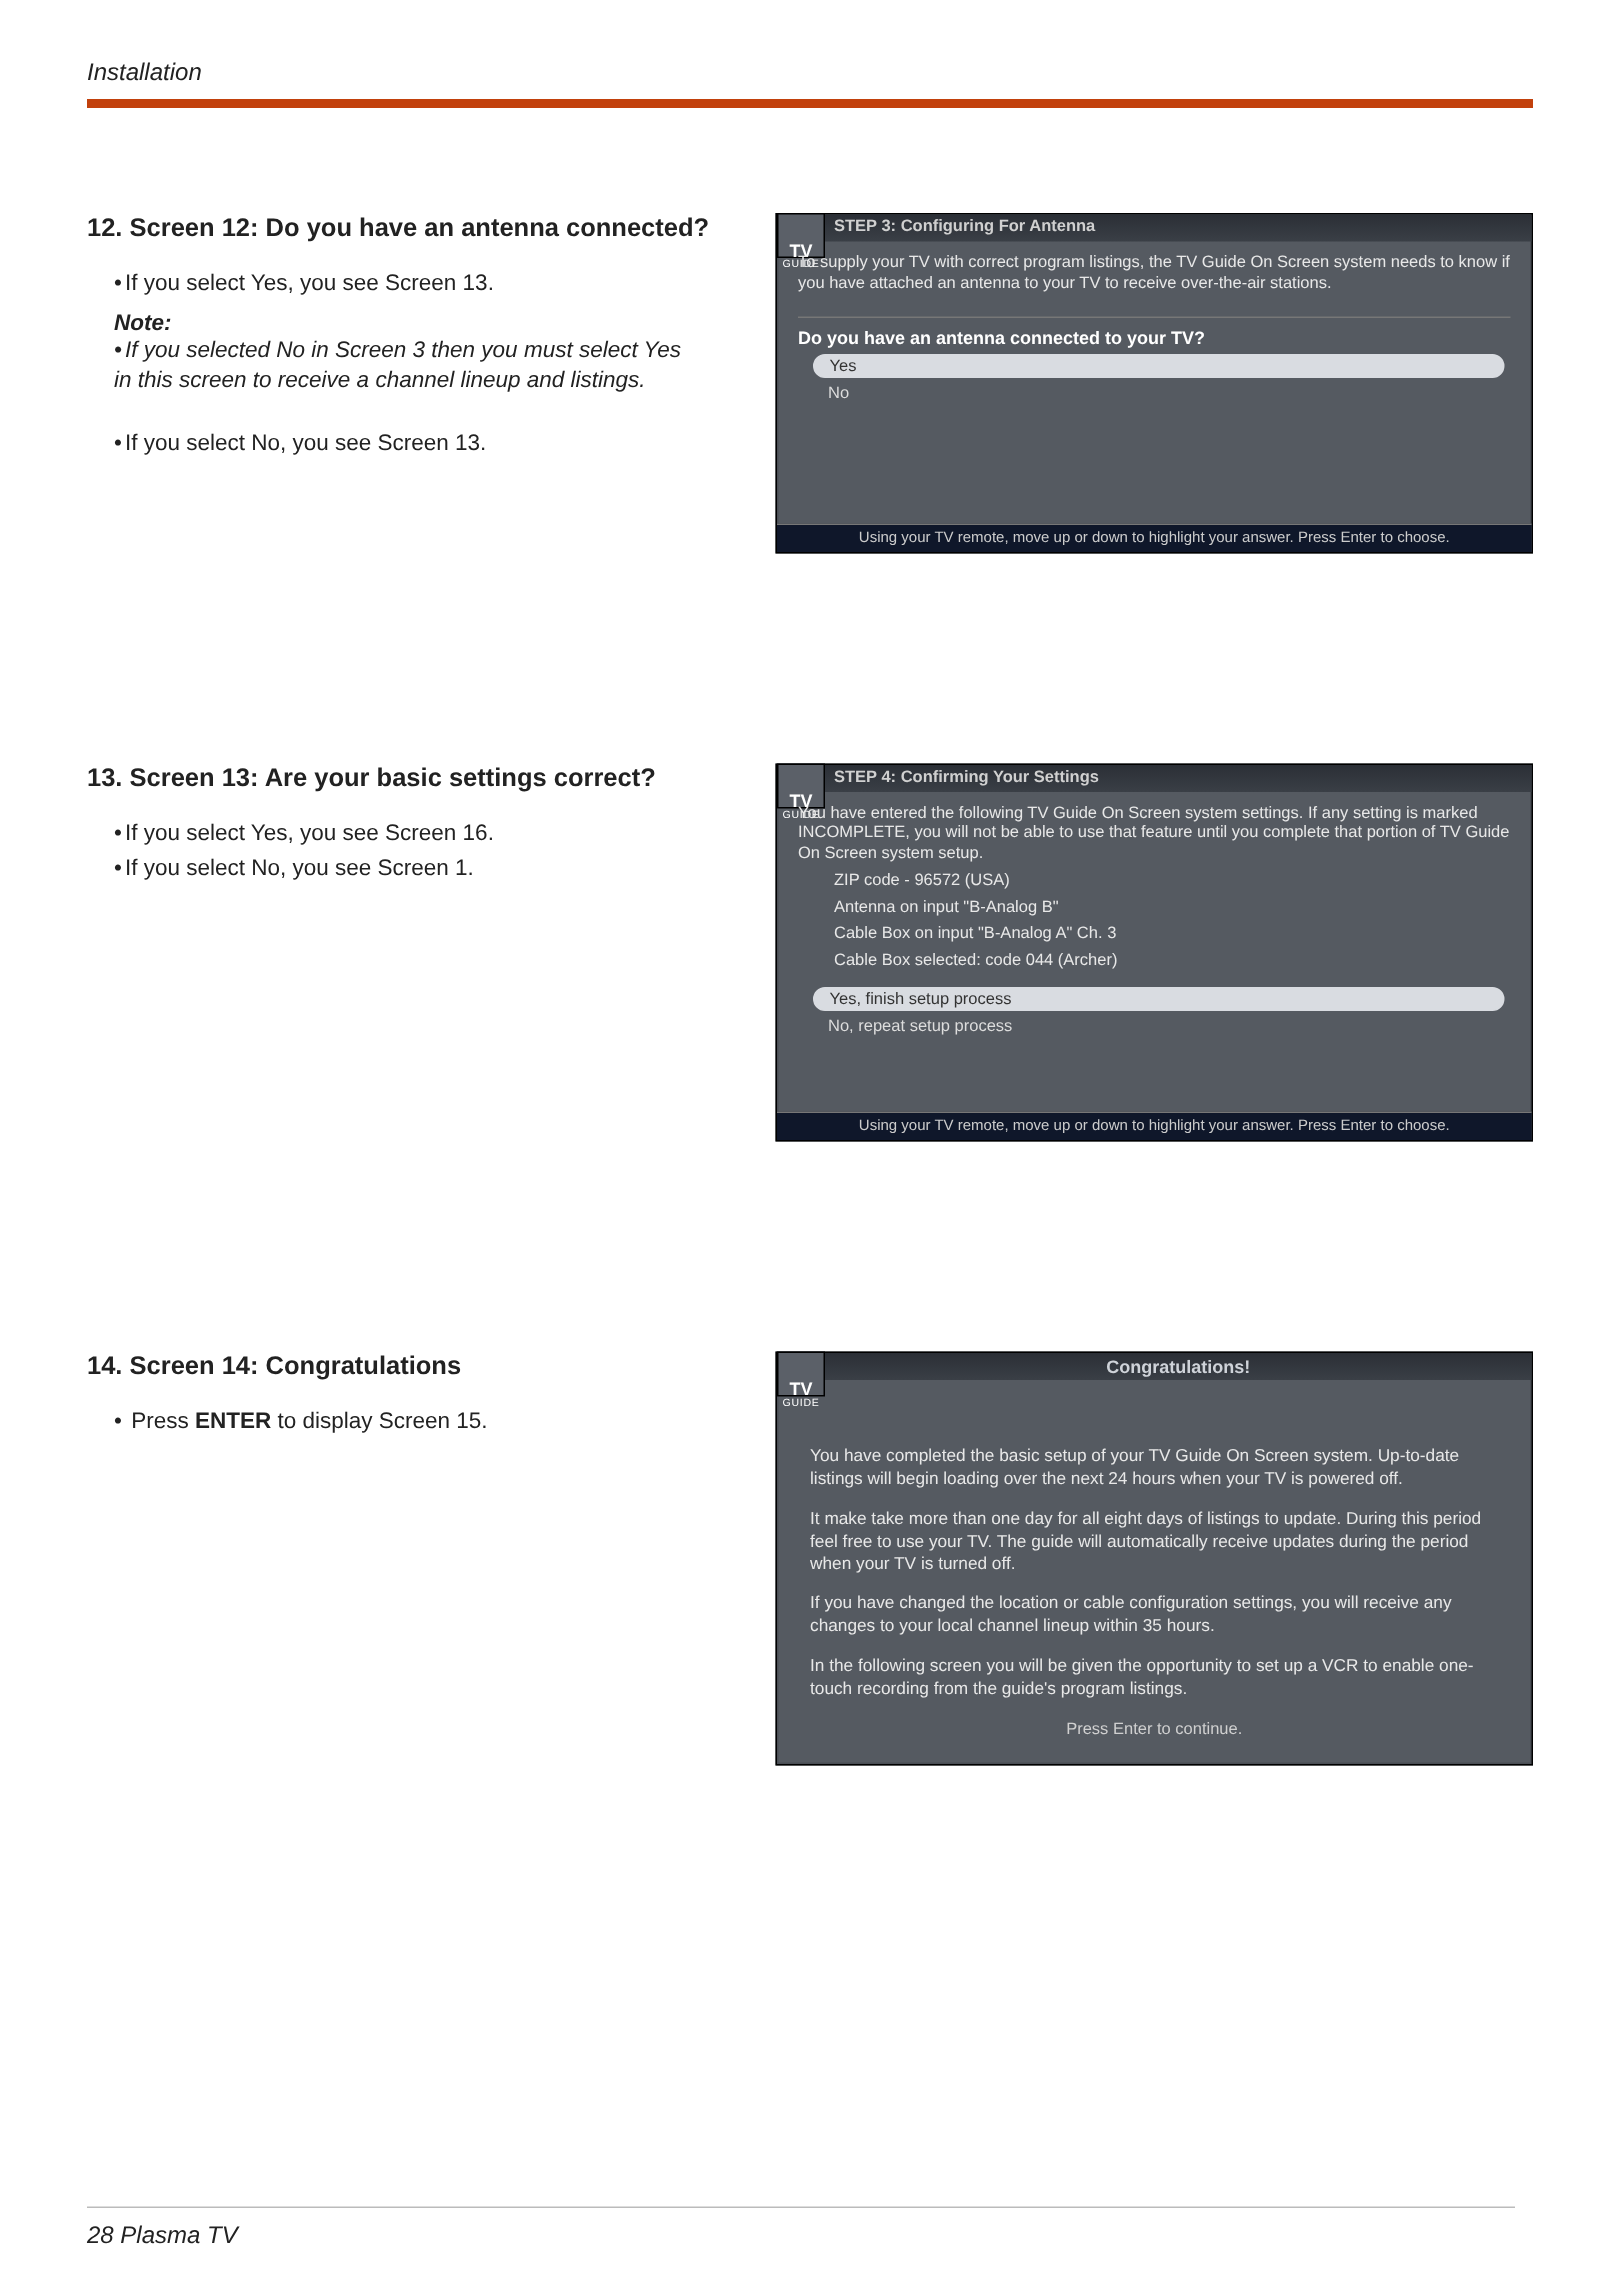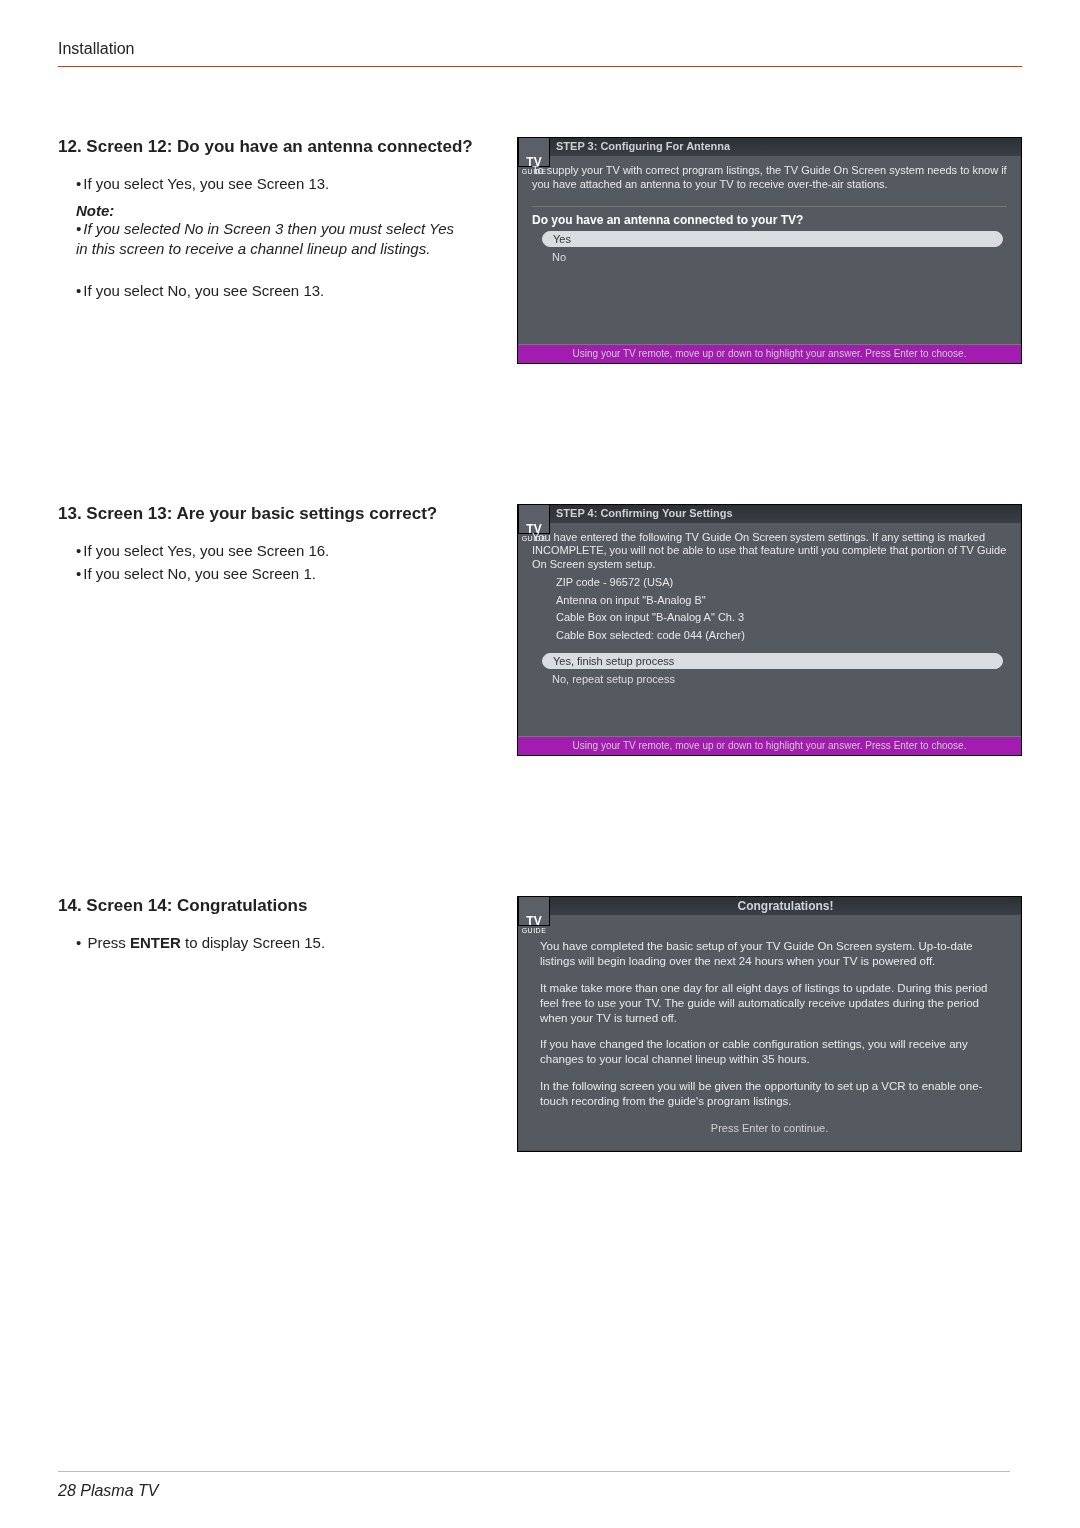--- a/index.html
+++ b/index.html
@@ -11,23 +11,24 @@
     width: 1080px;
   }
   .page {
     width: 1080px;
     min-height: 1528px;
     box-sizing: border-box;
     padding: 40px 58px 30px 58px;
     position: relative;
   }
   .top-header {
+    font-style: italic;
     font-size: 16px;
     padding-bottom: 8px;
-    border-bottom: 1px solid #c2410c;
+    border-bottom: 6px solid #c2410c;
     margin-bottom: 70px;
   }
   .section {
     display: flex;
     flex-direction: row;
     gap: 29px;
     margin-bottom: 140px;
     align-items: flex-start;
   }
   .left {
@@ -137,21 +138,21 @@
     color: #ddd;
     margin-bottom: 3px;
     background: #565b63;
   }
   .opt.selected {
     background: #d9dce1;
     color: #333;
     border-color: #d9dce1;
   }
   .panel-footer {
-    background: #a21caf;
+    background: #0f172a;
     border-top: 1px solid #777;
     font-size: 10px;
     color: #ccc;
     text-align: center;
     padding: 3px 10px;
     line-height: 1.2;
   }
   .panel-fill {
     height: 70px;
   }
@@ -164,20 +165,21 @@
     text-align: center;
     font-size: 12px;
     color: #cfd3d9;
     padding: 2px 0;
     flex: 1;
   }
   .congrats-body {
     padding: 24px 22px 10px 22px;
     font-size: 11.5px;
     line-height: 1.3;
+    margin-top: 20px;
   }
   .congrats-body p { margin: 0 0 12px 0; }
   .congrats-foot {
     text-align: center;
     font-size: 11px;
     color: #d0d0d0;
     margin-top: 6px;
     margin-bottom: 6px;
   }
 

